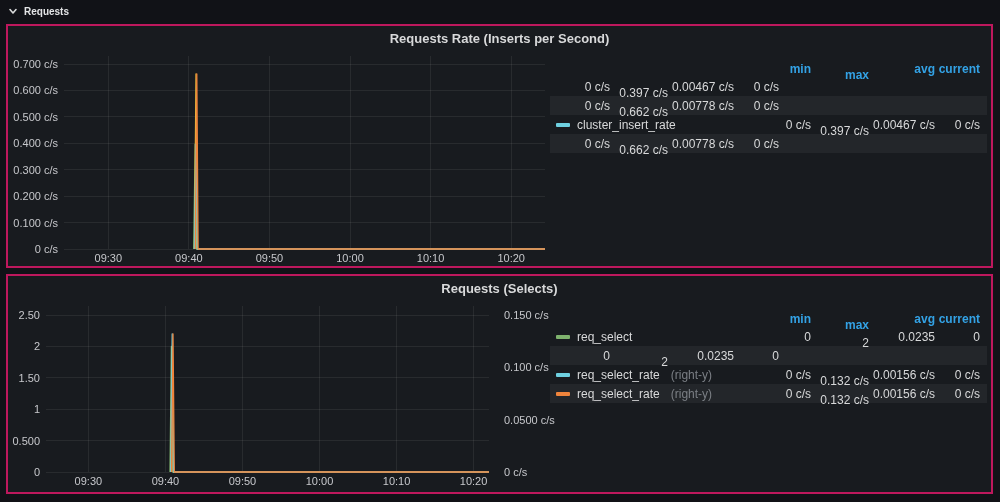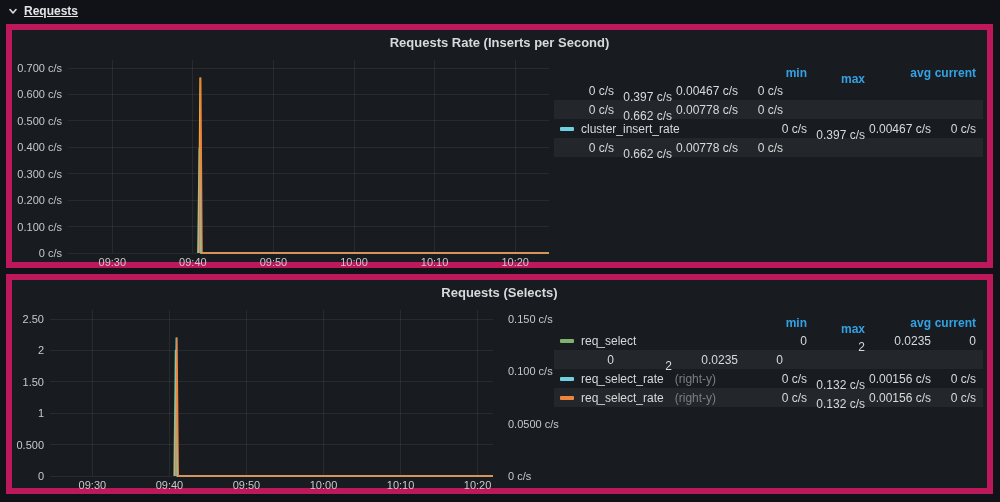--- a/index.html
+++ b/index.html
@@ -10,24 +10,24 @@
     font-family:"Liberation Sans", sans-serif;
     color:#d8d9da;
     position:relative;
   }
   .row-header {
     position:absolute; left:0; top:0; width:1000px; height:22px;
     display:flex; align-items:center; gap:5px; padding-left:7px;
     cursor:pointer;
   }
   .row-header .chev { display:flex; align-items:center; }
-  .row-header .row-title { font-size:12px; font-weight:700; color:#e3e4e6;text-decoration:underline; }
+  .row-header .row-title { font-size:10px; font-weight:700; color:#e3e4e6; }
   .panel {
     position:absolute; left:6px; width:987px;
-    background:#181b1f; border:6px solid #be185d;
+    background:#181b1f; border:2px solid #be185d;
   }
   #panel0 { top:24px; height:244px; }
   #panel1 { top:274px; height:220px;padding-left:48px; }
   .panel-title {
     position:absolute; left:0; right:0; top:5px;
     text-align:center; font-size:13px; font-weight:600; color:#d8d9da;
     cursor:pointer;
   }
   .chart-svg { position:absolute; left:0; top:20px; overflow:visible; }
   .grid-line { stroke:rgba(255,255,255,0.07); stroke-width:1; shape-rendering:crispEdges; }

